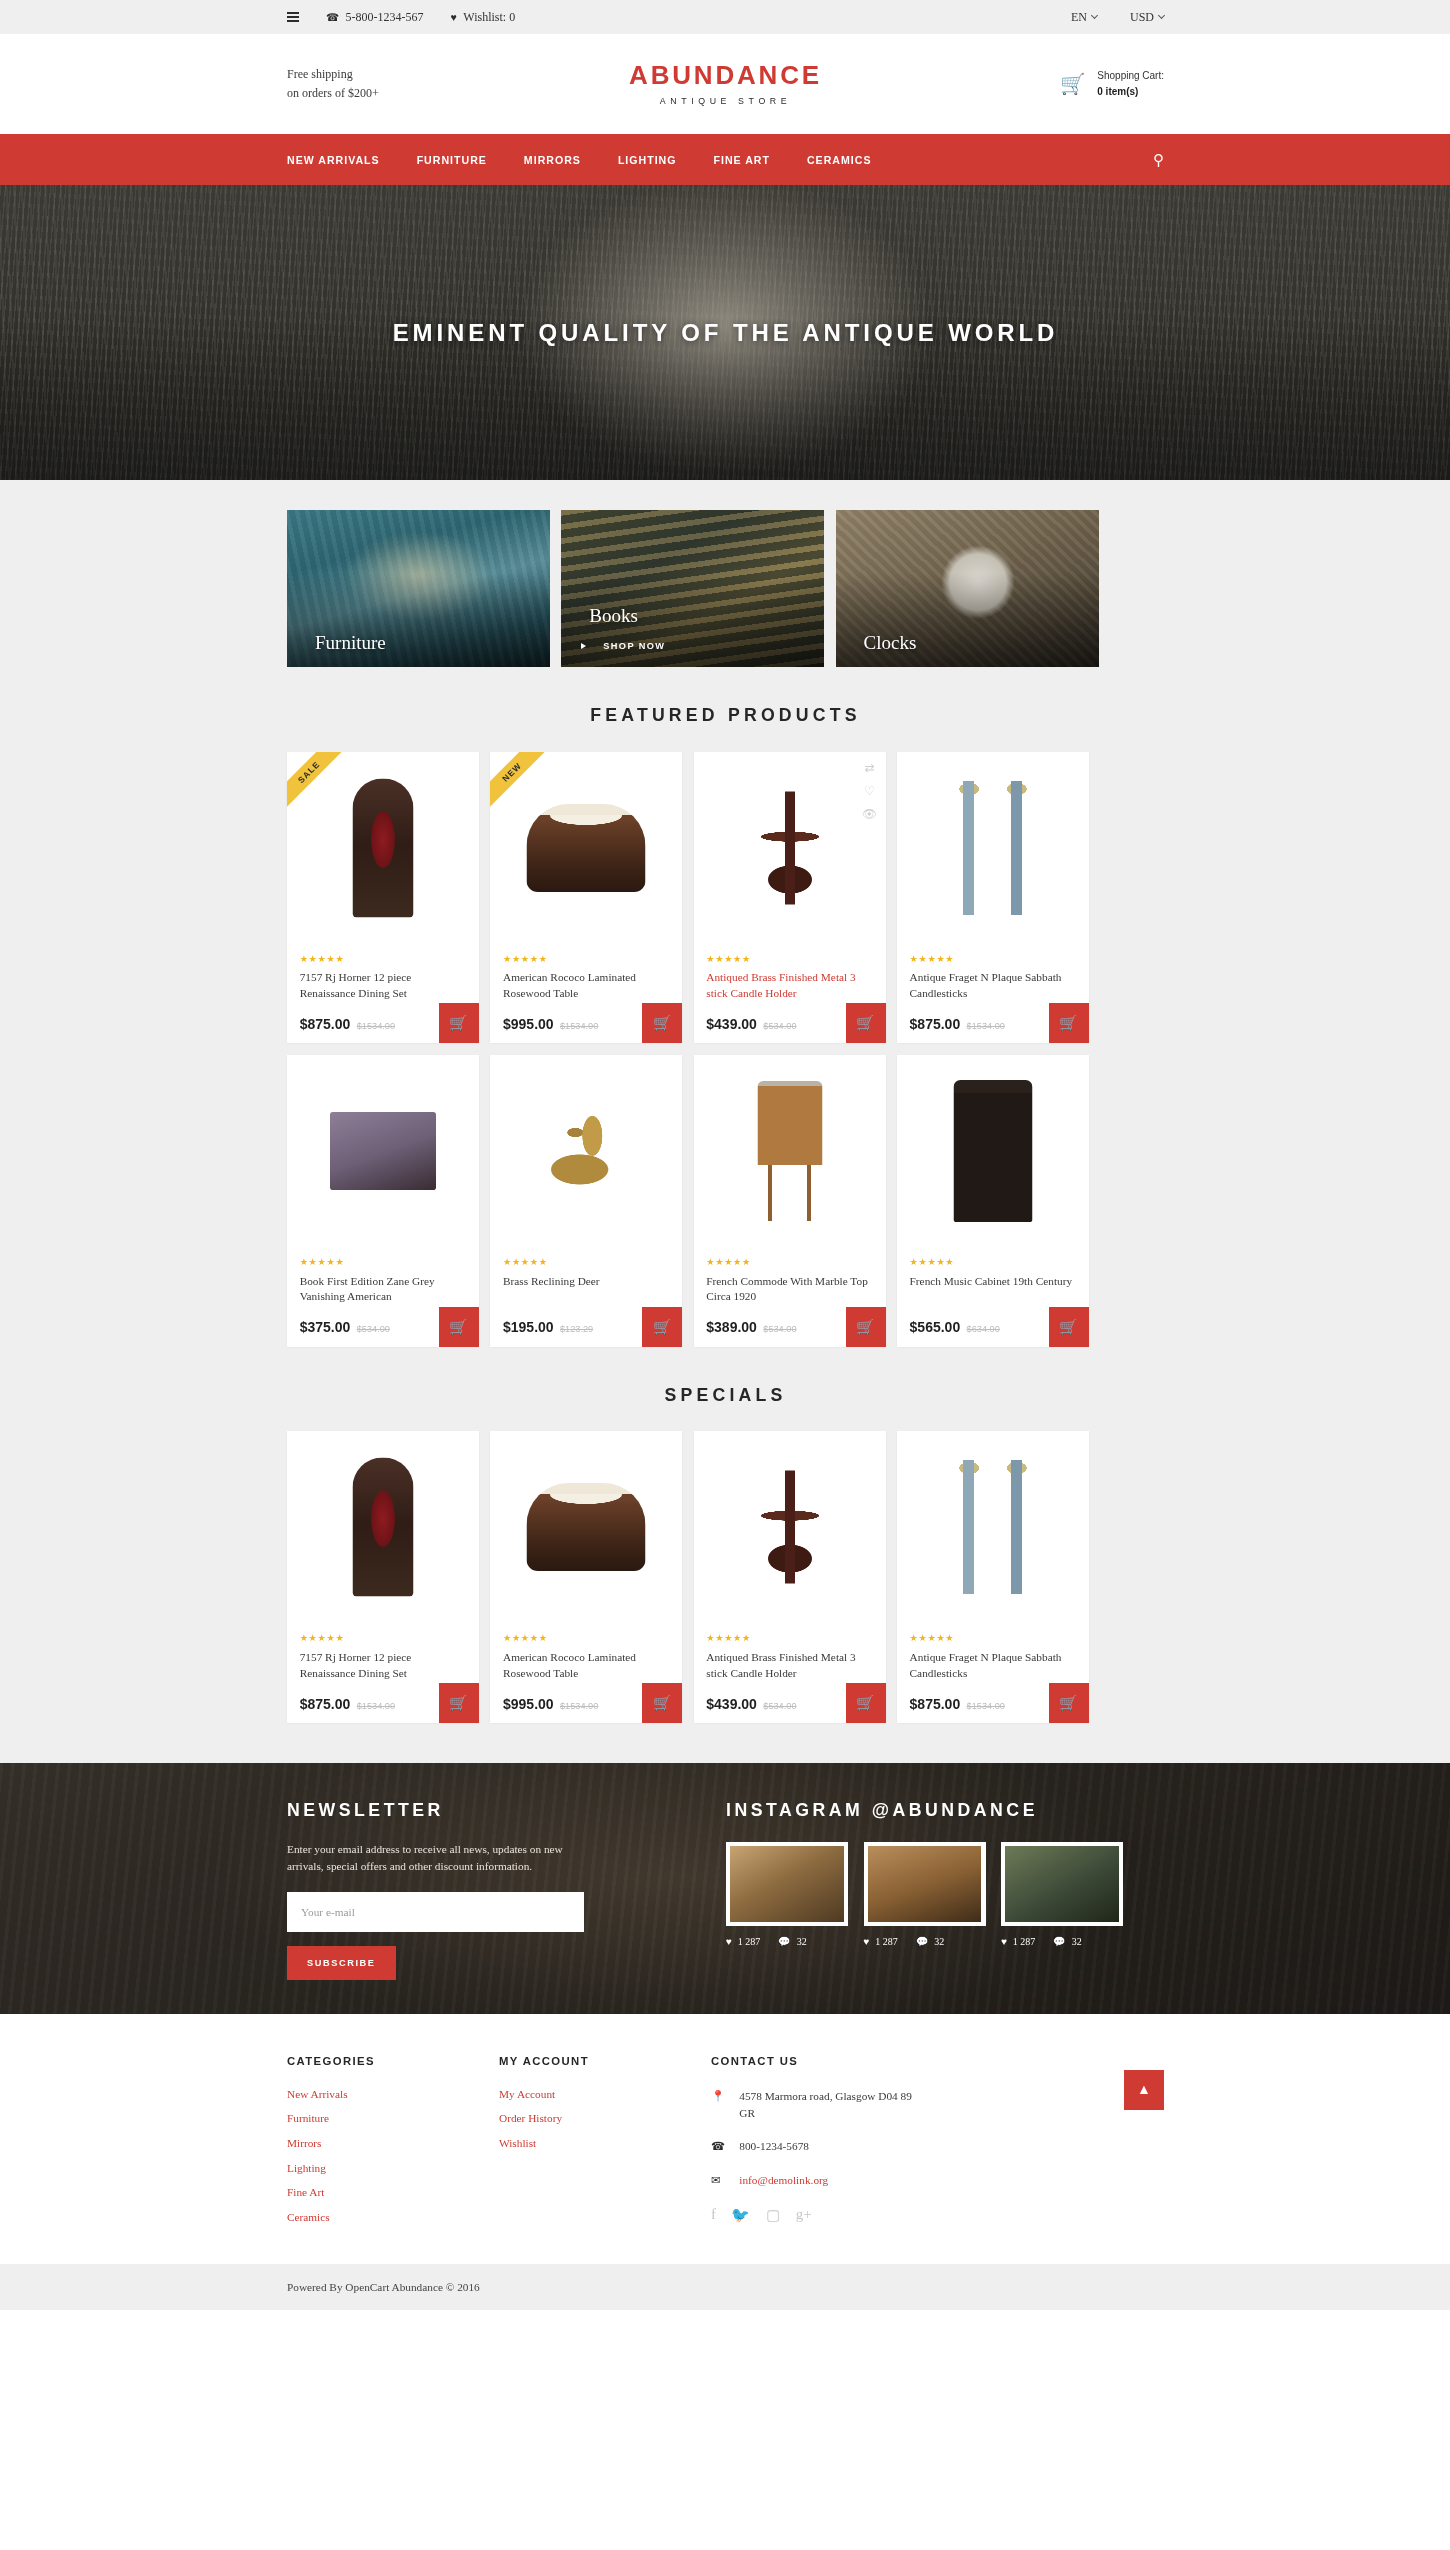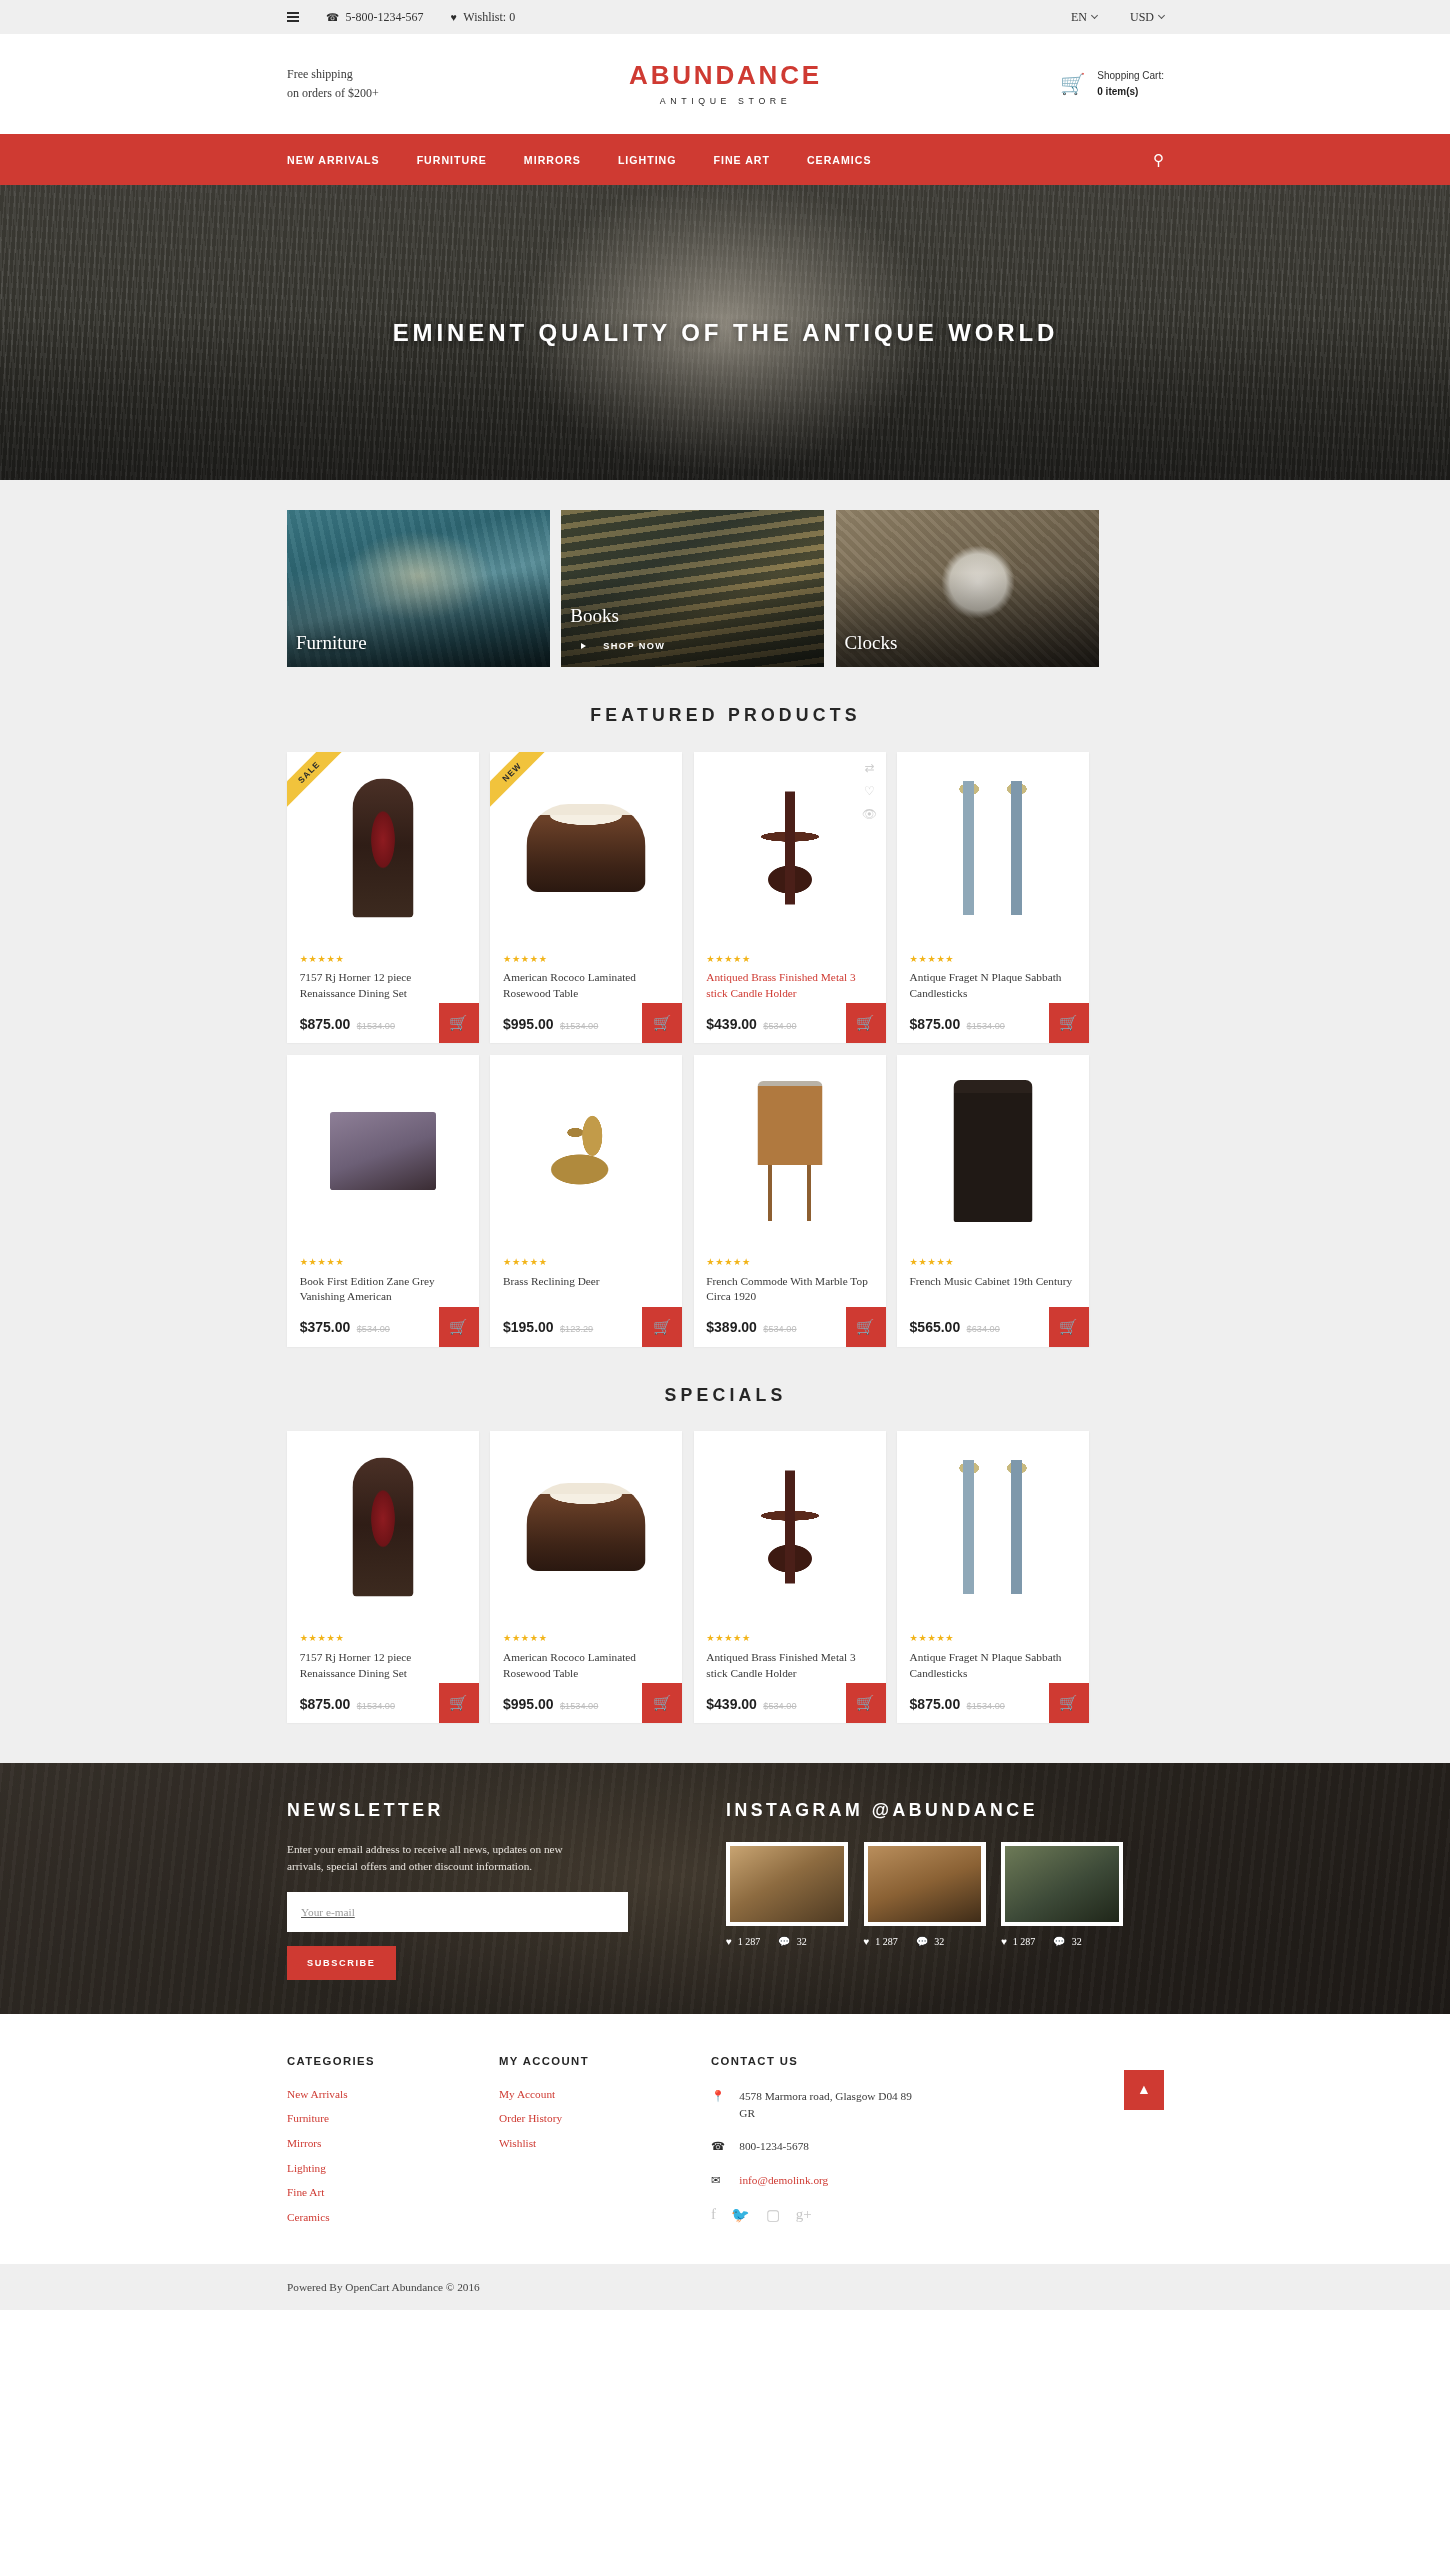--- a/index.html
+++ b/index.html
@@ -93,21 +93,21 @@
       linear-gradient(150deg,#5c5b3c 0%, #3b4136 35%, #756a43 62%, #23251c 100%);
   }
   .c3 .bg {
     background:
       radial-gradient(circle 51px at 54% 46%, #e8e4dc 0%, #cfcabe 55%, rgba(120,112,96,0) 72%),
       repeating-linear-gradient(44deg, rgba(255,255,255,.06) 0 3.5px, rgba(0,0,0,.06) 3.5px 8.5px),
       linear-gradient(155deg,#9a8a6e 0%, #7b6d55 40%, #5d5240 70%, #3a332a 100%);
   }
   .cat .shade { position: absolute; inset: 0; background: linear-gradient(180deg, rgba(0,0,0,.05) 40%, rgba(0,0,0,.62)); }
   .cat .lab {
-    position: absolute; left: 9px; bottom: 12.7px; z-index: 3;
+    position: absolute; left: 28px; bottom: 12.7px; z-index: 3;
     font-size: 19px; color: #fff; text-shadow: 0 1.4px 4.2px rgba(0,0,0,.6); margin-top: 27px;
   }
   .cat .lab.up { bottom: 40px; }
   .cat .shopnow {
     position: absolute; left: 20px; bottom: 15.6px; z-index: 3;
     font-family: "Liberation Sans", sans-serif; font-weight: bold;
     font-size: 9.2px; letter-spacing: 1.4px; color: #fff;
     display: flex; align-items: center; gap: 17px; cursor: pointer;
   }
   .shopnow .tri { width:0;height:0;border-left:5px solid #fff;border-top:3.5px solid transparent;border-bottom:3.5px solid transparent; }
@@ -202,22 +202,22 @@
   .nl:before { content:""; position:absolute; inset:0; background: rgba(25,22,19,.40); }
   .nl .wrap { position: relative; z-index: 2; display: flex; padding: 37px 0 34px; }
   .nl-l { width: 425px; }
   .nl-r { flex: 1; padding-left: 14px; }
   .nl h3, .nl h3.ig {
     font-family: "Liberation Sans", sans-serif; font-weight: bold;
     font-size: 17.7px; letter-spacing: 3.5px; color: #fff;
   }
   .nl p { font-size: 11.3px; line-height: 1.55; margin-top: 20px; color: #e8e4de; max-width: 304px; }
   .nl-input {
-    margin-top: 15.6px; width: 341px; height: 40px; background: #fff; border: 0;
-    padding: 0 14px; font-family: "Liberation Serif", serif; font-size: 11.3px; color: #555; text-decoration: underline;
+    margin-top: 15.6px; width: 297px; height: 40px; background: #fff; border: 0;
+    padding: 0 14px; font-family: "Liberation Serif", serif; font-size: 11.3px; color: #555;
   }
   .nl-input::placeholder { color: #9a9a9a; }
   .sub-btn {
     margin-top: 14px; background: #cf3a32; border: 0; color: #fff; cursor: pointer;
     font-family: "Liberation Sans", sans-serif; font-weight: bold;
     font-size: 9.2px; letter-spacing: 1.6px; padding: 12px 20px;
   }
   .ig-row { display: flex; gap: 15.6px; margin-top: 21px; }
   .ig-item { width: 122px; }
   .ig-ph { width: 122px; height: 84px; background: #fff; padding: 4.2px; cursor: pointer; }

